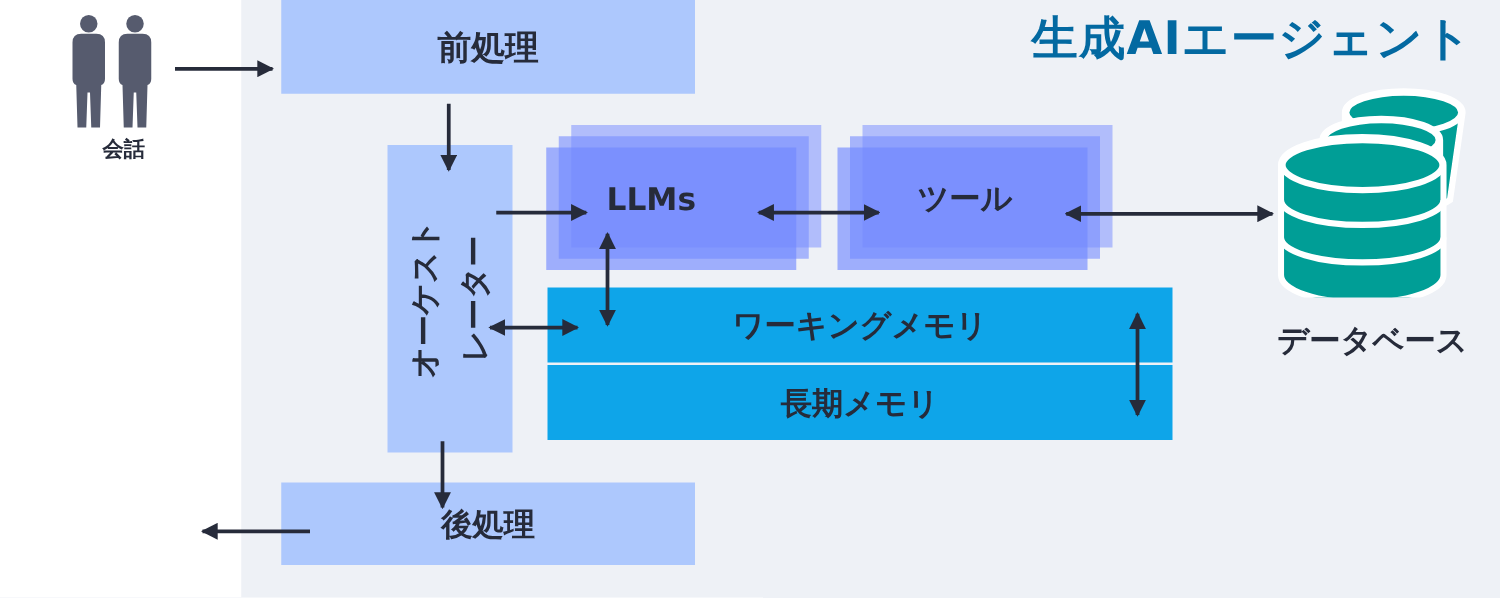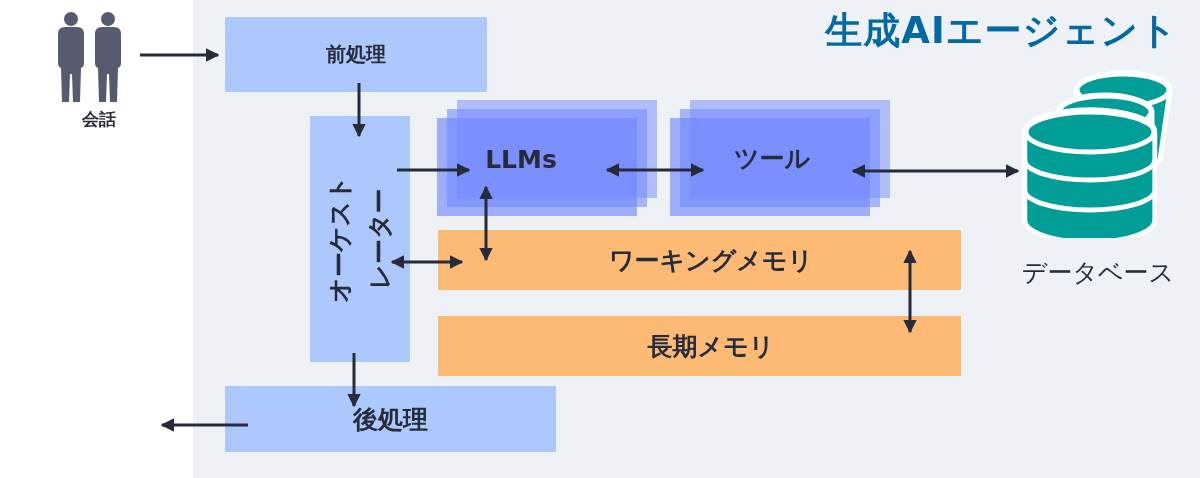--- a/index.html
+++ b/index.html
@@ -12,21 +12,21 @@
   .panel {
     position: absolute; left: 193px; top: 0; width: 1007px; height: 478px;
     background: #eef1f6;
   }
   .abs { position: absolute; }
   .box {
     position: absolute; display: flex; align-items: center; justify-content: center;
     font-weight: bold; color: #262b3a;
   }
   .light { background: #adc8fd; }
-  .mem { background: #fdba74; padding-left: 23px; }
+  .mem { background: #0ea5e9; }
   .stack-layer { position: absolute; }
   .l1 { background: rgba(128,146,255,0.55); }
   .l2 { background: rgba(118,140,255,0.6); }
   .l3 { background: rgba(112,136,255,0.75); }
   .title {
     position: absolute; right: 22px; top: 6px; font-size: 37px; font-weight: bold;
     letter-spacing: 1px; color: #0369a1;
   }
   .label-small { font-size: 17px; font-weight: bold; }
   .orch-text {
@@ -50,21 +50,21 @@
 <svg class="abs" style="left:52px;top:8px" width="76" height="96" viewBox="0 0 76 96">
   <g fill="#565b6e">
     <circle cx="19" cy="11" r="7"></circle>
     <path d="M6 26 Q6 19 13 19 L25 19 Q32 19 32 26 L32 55 Q32 59 29 60 L28 94 L21 94 L20 66 L18 66 L17 94 L10 94 L9 60 Q6 59 6 55 Z"></path>
     <circle cx="56" cy="11" r="7"></circle>
     <path d="M43 26 Q43 19 50 19 L62 19 Q69 19 69 26 L69 55 Q69 59 66 60 L65 94 L58 94 L57 66 L55 66 L54 94 L47 94 L46 60 Q43 59 43 55 Z"></path>
   </g>
 </svg>
 <div class="abs label-small" style="left:66px;top:108px;width:50px;text-align:right">会話</div>
 
-<div class="box light" style="left:225px;top:17px;width:262px;height:75px;font-size:20px">
+<div class="box light" style="left:225px;top:0;width:331px;height:75px;font-size:27px">
   <span>前処理</span>
 </div>
 
 <div class="box light" style="left:310px;top:116px;width:100px;height:246px"></div>
 <div class="orch-text">
   <div class="orch-inner">
     <div>オーケスト</div>
     <div>レーター</div>
   </div>
 </div>
@@ -83,21 +83,21 @@
   <div class="stack-layer l2" style="left:680px;top:109px;width:200px;height:98px"></div>
   <div class="stack-layer l3" style="left:670px;top:118px;width:200px;height:98px;opacity:0.85"></div>
   <div class="box" style="left:672px;top:118px;width:200px;height:80px;font-size:25px">
     <span>ツール</span>
   </div>
 </div>
 
 <div class="box mem" style="left:438px;top:230px;width:500px;height:60px;font-size:25px">
   <span>ワーキングメモリ</span>
 </div>
-<div class="box mem" style="left:438px;top:316px;width:500px;height:60px;font-size:25px">
+<div class="box mem" style="left:438px;top:292px;width:500px;height:60px;font-size:25px">
   <span>長期メモリ</span>
 </div>
 
 <div class="box light" style="left:225px;top:386px;width:331px;height:66px;font-size:25px">
   <span>後処理</span>
 </div>
 
 <div class="abs label-small" style="left:0px;top:395px;width:160px;text-align:center;line-height:27px">
 </div>
 
@@ -109,21 +109,21 @@
 
     <path d="M40 44 a47 17 0 0 1 94 0 L134 118 a47 17 0 0 1 -94 0 Z" transform="translate(-4,0)"></path>
     <ellipse cx="83" cy="44" rx="46" ry="16"></ellipse>
 
     <path d="M6 72 a60 20 0 0 1 134 0 L140 160 a60 20 0 0 1 -134 0 Z" transform="translate(-3,-8) scale(0.97,1)"></path>
     <path d="M6 100 a67 20 0 0 0 134 0" fill="none" transform="translate(-3,-8) scale(0.97,1)"></path>
     <path d="M6 130 a67 20 0 0 0 134 0" fill="none" transform="translate(-3,-8) scale(0.97,1)"></path>
     <ellipse cx="68" cy="64" rx="64" ry="20" transform="translate(0,0)"></ellipse>
   </g>
 </svg>
-<div class="abs" style="left:1008px;top:256px;width:180px;text-align:center;font-size:25px;font-weight:normal">データベース</div>
+<div class="abs" style="left:1008px;top:256px;width:180px;text-align:center;font-size:25px;font-weight:bold">データベース</div>
 
 <svg class="arrows" width="1200" height="478">
   <defs>
     <marker id="ah" viewBox="0 0 10 10" refX="9" refY="5" markerWidth="4.5" markerHeight="4.5" orient="auto-start-reverse">
       <path d="M0 0 L10 5 L0 10 Z" fill="#262b3a"></path>
     </marker>
   </defs>
   <g stroke="#262b3a" stroke-width="3" fill="none">
     <line x1="140" y1="55" x2="218" y2="55" marker-end="url(#ah)"></line>
     <line x1="359" y1="83" x2="359" y2="136" marker-end="url(#ah)"></line>

